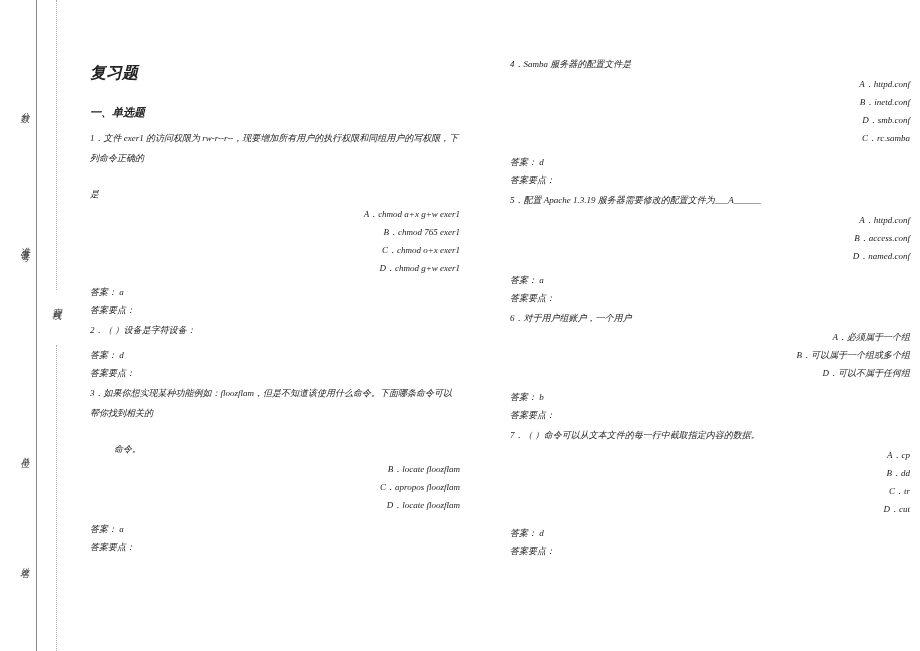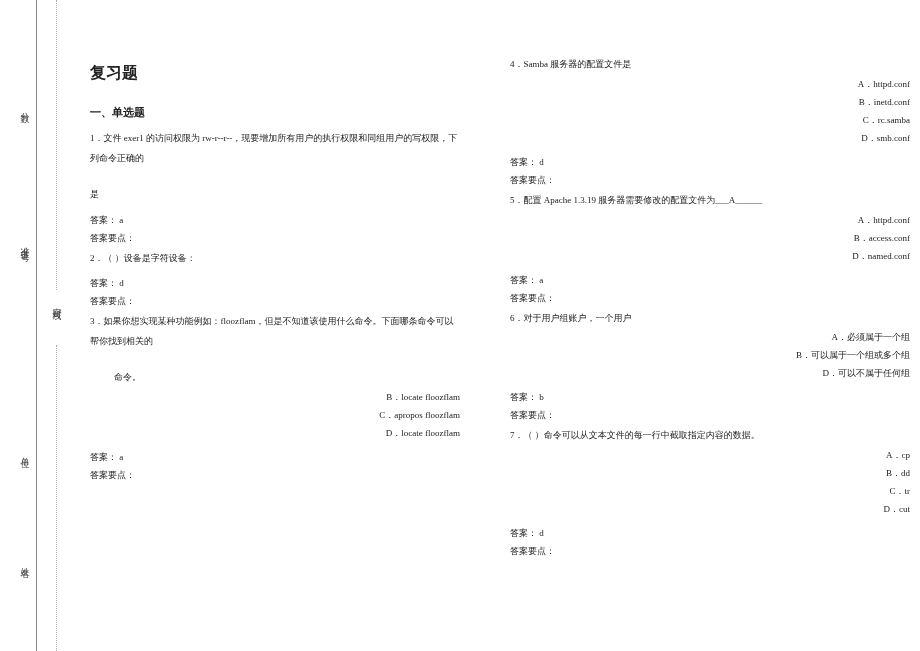--- a/index.html
+++ b/index.html
@@ -1,17 +1,17 @@
 <!DOCTYPE html>
 <html><head>
 <meta charset="utf-8">
 <style>
   * { box-sizing: border-box; margin: 0; padding: 0; }
   html, body { width: 920px; height: 651px; background: #fff; font-family: "SimSun", serif; }
-  .page { position: relative; width: 920px; height: 651px; }
+  .page { position: relative; width: 920px; height: 651px; font-style: italic; }
   
   .gutter {
     position: absolute; left: 0; top: 0; width: 60px; height: 651px;
   }
   .vline1 { position: absolute; left: 36px; top: 0; width: 0; height: 651px; border-left: 1px solid #888; }
   .vlabel {
     position: absolute; left: 18px; font-size: 9px; color: #444;
     writing-mode: vertical-rl; text-orientation: upright; letter-spacing: 2px;
   }
   .dotline {
@@ -56,20 +56,26 @@
   <div class="col left">
     <div class="doc-title">复习题</div>
     <div class="sec-title">一、单选题</div>
 
     <div class="q">
       <div class="stem">
         <span>1．</span><span>文件 exer1 的访问权限为 rw-r--r--，现要增加所有用户的执行权限和同组用户的写权限，下列命令正确的</span>
       </div>
       <div class="gap-lg"></div>
       <div class="stem">是</div>
+      <div class="opts">
+        <div><span class="optlbl">A．</span><span>chmod a+x g+w exer1</span></div>
+        <div><span class="optlbl">B．</span><span>chmod 765 exer1</span></div>
+        <div><span class="optlbl">C．</span><span>chmod o+x exer1</span></div>
+        <div><span class="optlbl">D．</span><span>chmod g+w exer1</span></div>
+      </div>
       <div class="gap"></div>
       <div class="ans"><span>答案：</span> <span>a</span></div>
       <div class="exp">答案要点：</div>
     </div>
 
     <div class="q">
       <div class="stem"><span>2．</span><span>（  ）设备是字符设备：</span></div>
       <div class="gap"></div>
       <div class="ans"><span>答案：</span> <span>d</span></div>
       <div class="exp">答案要点：</div>
@@ -90,22 +96,22 @@
     </div>
   </div>
 
   <div class="col right">
 
     <div class="q">
       <div class="stem"><span>4．</span><span>Samba 服务器的配置文件是</span></div>
       <div class="opts">
         <div><span class="optlbl">A．</span><span>httpd.conf</span></div>
         <div><span class="optlbl">B．</span><span>inetd.conf</span></div>
+        <div><span class="optlbl">D．</span><span>smb.conf</span></div>
         <div><span class="optlbl">C．</span><span>rc.samba</span></div>
-        <div><span class="optlbl">D．</span><span>smb.conf</span></div>
       </div>
       <div class="gap"></div>
       <div class="ans"><span>答案：</span> <span>d</span></div>
       <div class="exp">答案要点：</div>
     </div>
 
     <div class="q">
       <div class="stem"><span>5．</span><span>配置 Apache 1.3.19 服务器需要修改的配置文件为___A______</span></div>
       <div class="opts">
         <div><span class="optlbl">A．</span><span>httpd.conf</span></div>

